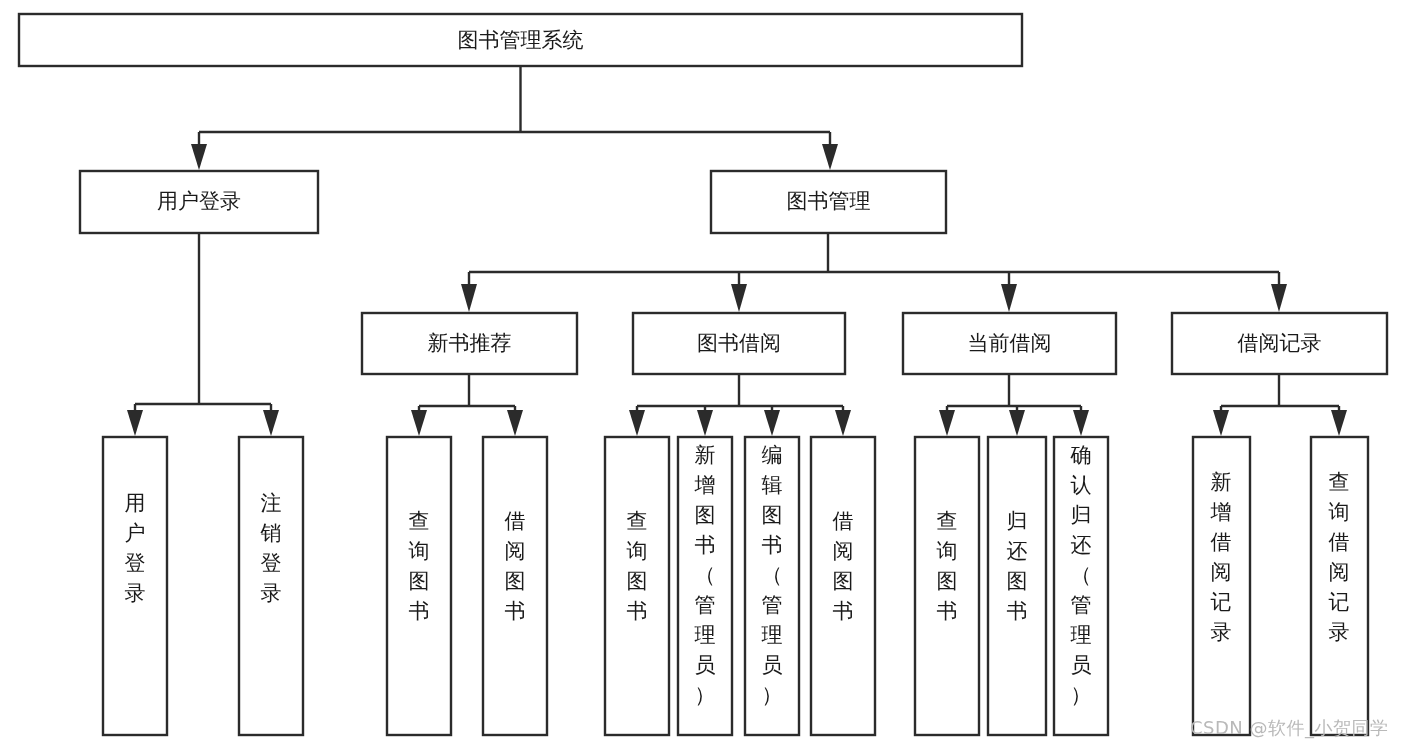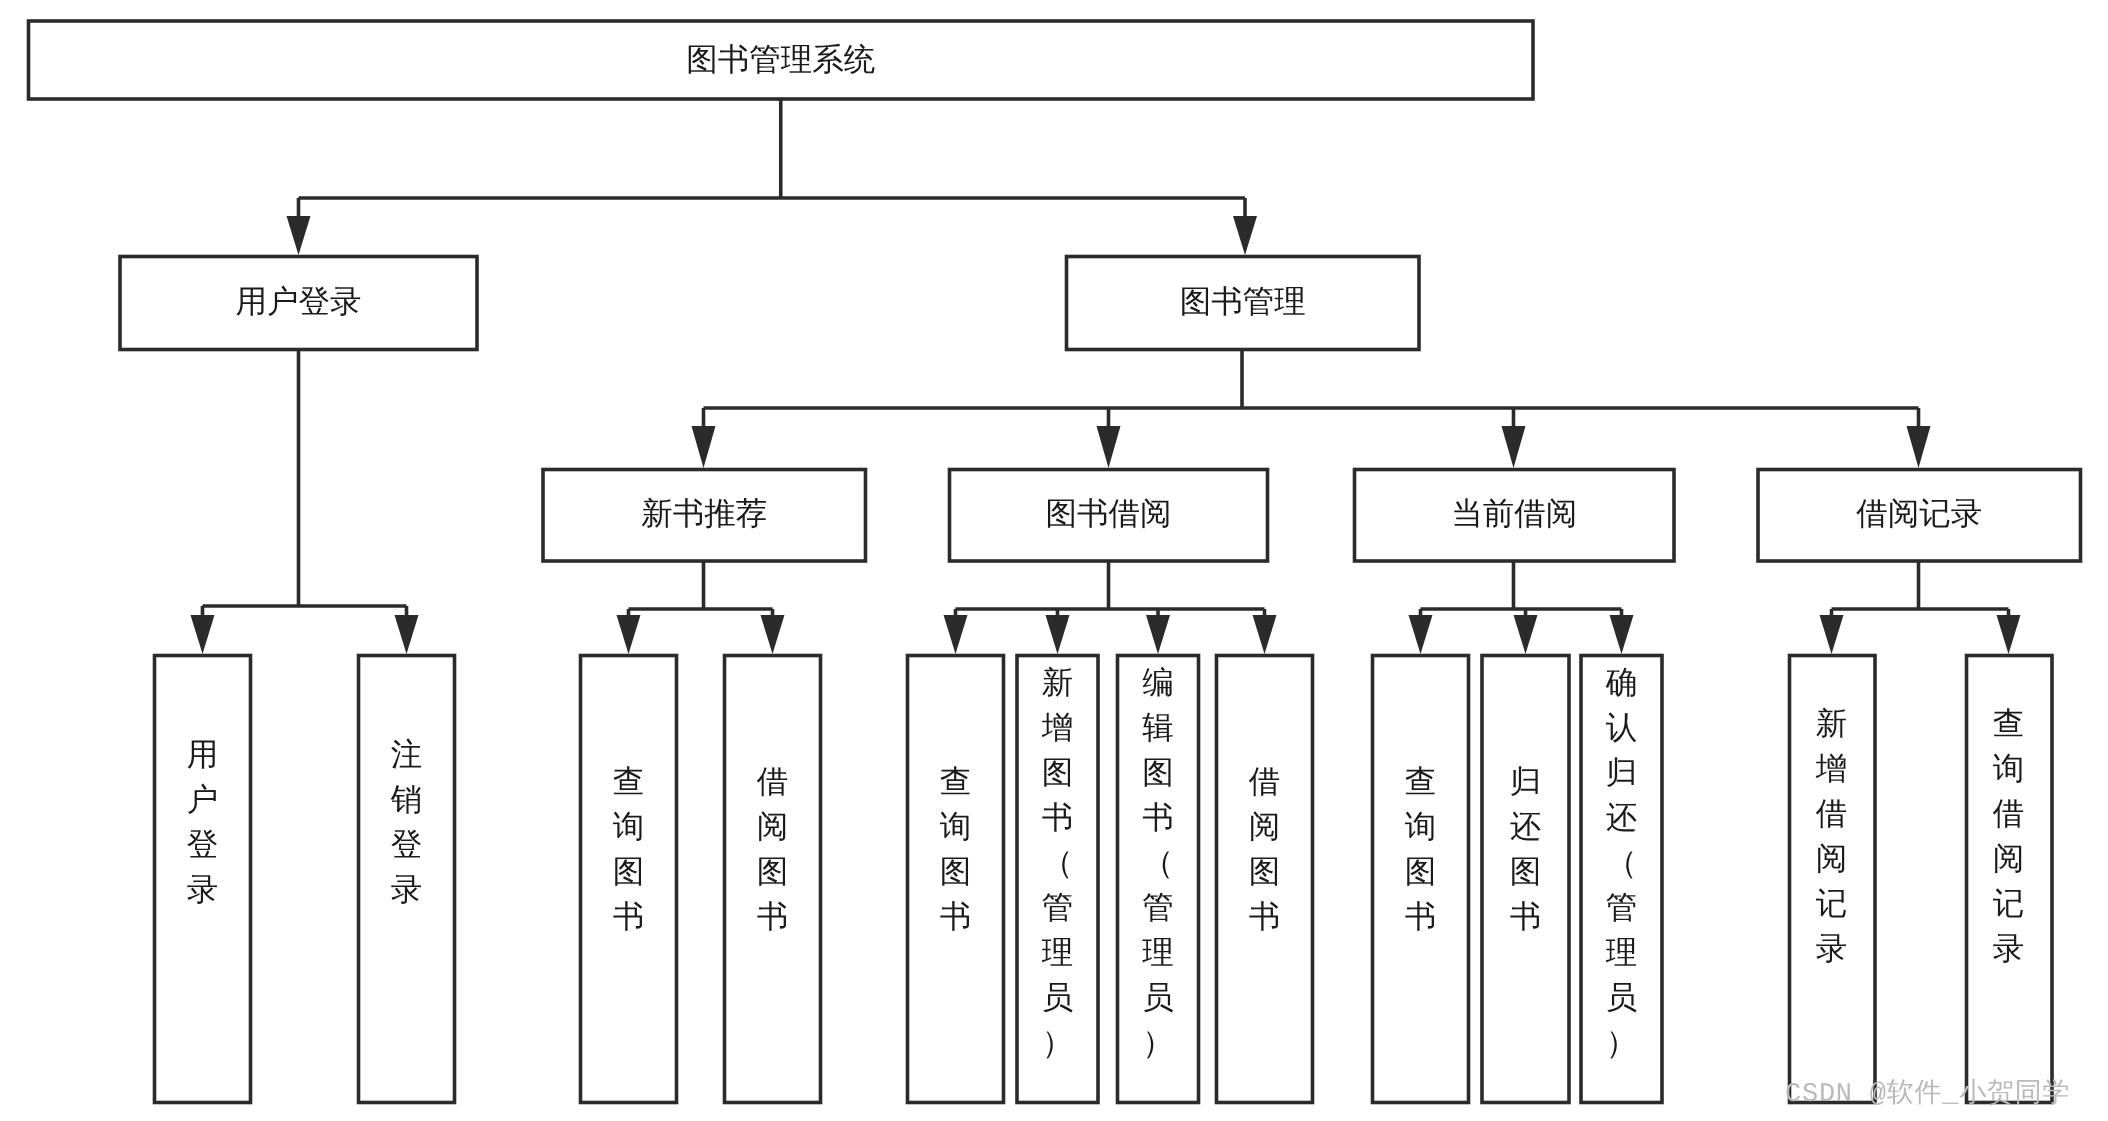--- a/index.html
+++ b/index.html
@@ -228,15 +228,15 @@
       <text class="node-label-vertical" x="1221" y="489"><tspan x="1221" dy="0">新</tspan><tspan x="1221" dy="30">增</tspan><tspan x="1221" dy="30">借</tspan><tspan x="1221" dy="30">阅</tspan><tspan x="1221" dy="30">记</tspan><tspan x="1221" dy="30">录</tspan></text>
     </g>
 
     <g>
       <rect class="node-rect" x="1311" y="437" width="57" height="298"></rect>
       <text class="node-label-vertical" x="1339" y="489"><tspan x="1339" dy="0">查</tspan><tspan x="1339" dy="30">询</tspan><tspan x="1339" dy="30">借</tspan><tspan x="1339" dy="30">阅</tspan><tspan x="1339" dy="30">记</tspan><tspan x="1339" dy="30">录</tspan></text>
     </g>
 
   </svg>
 
-  <div class="watermark" style="left:1190px; top:716px;font-family:Liberation Mono, monospace;">CSDN @软件_小贺同学</div>
+  <div class="watermark" style="left:1190px; top:716px;">CSDN @软件_小贺同学</div>
 
 </div>
 
 </body></html>

